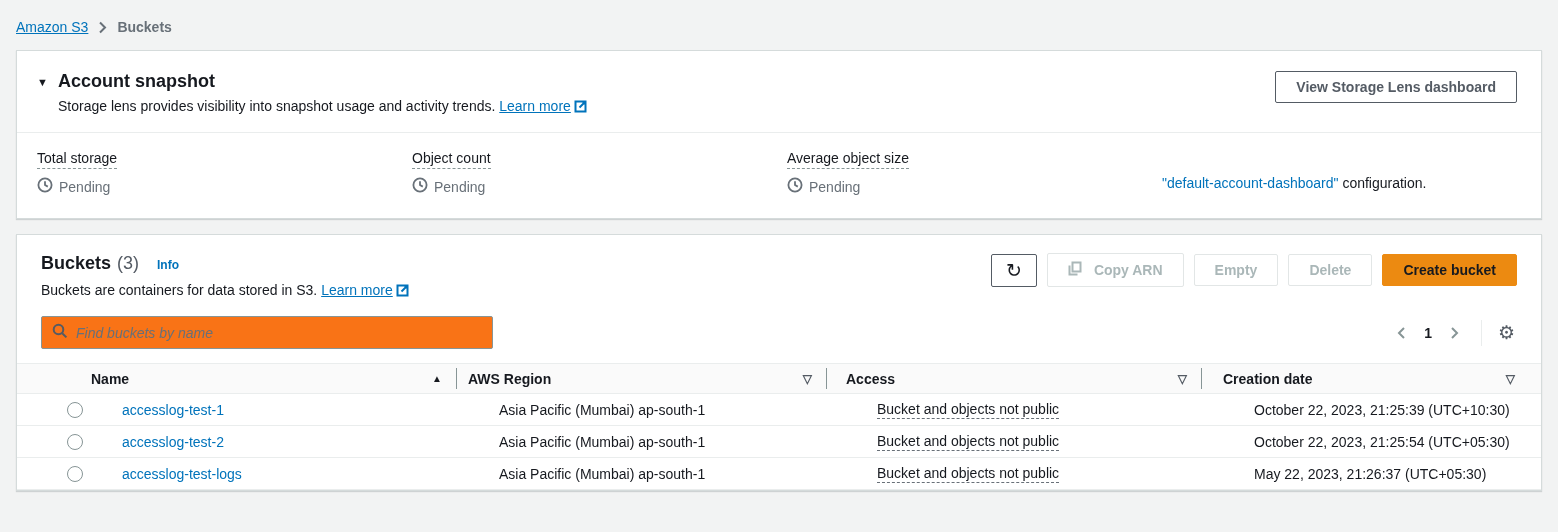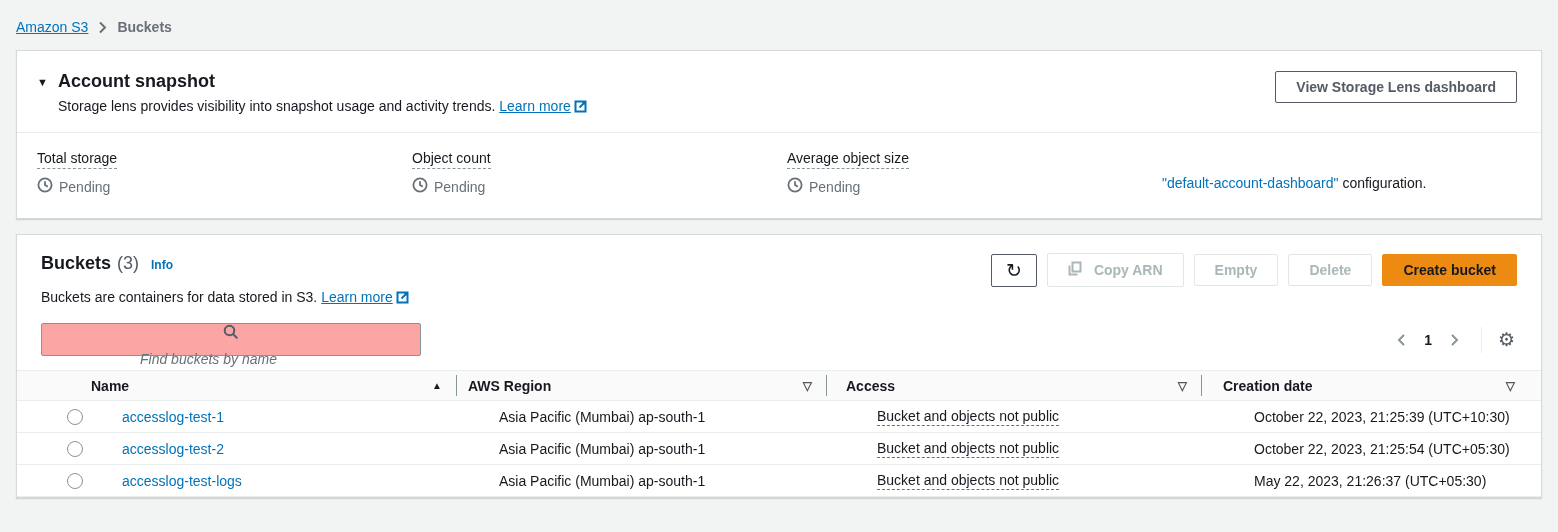--- a/index.html
+++ b/index.html
@@ -51,32 +51,32 @@
   .stat-col:last-child { flex:1 1 auto; width:auto; }
   .stat-label { display:inline-block; color:#16191f; border-bottom:1px dashed #879596; padding-bottom:2px; }
   .stat-value { display:flex; align-items:center; gap:6px; margin-top:8px; color:#687078; }
   .adv-text { line-height:22px; color:#16191f; }
 
   
   .buckets-header { display:flex; justify-content:space-between; align-items:flex-start; padding:18px 24px 10px 24px; }
   .buckets-title-row { display:flex; align-items:baseline; gap:6px; }
   .buckets-title { font-size:18px; font-weight:bold; }
   .buckets-count { font-size:18px; color:#545b64; }
-  .info-link { font-size:12px; font-weight:bold; color:#0073bb; margin-left:6px; }
-  .buckets-desc { margin-top:15px; color:#16191f; }
+  .info-link { font-size:12px; font-weight:bold; color:#0073bb; margin-left:12px; }
+  .buckets-desc { margin-top:8px; color:#16191f; }
   .actions { display:flex; gap:10px; align-items:center; }
   .icon-btn { padding:6px 14px; }
   .refresh-glyph { font-size:19px; line-height:1; color:#16191f; font-weight:normal; }
   .copy-glyph { display:inline-block; }
 
   .toolbar-row { display:flex; justify-content:space-between; align-items:center; padding:6px 24px 14px 24px; }
   .search-box {
     display:flex; align-items:center; gap:8px;
-    width:380px; height:33px; border:1px solid #879596; border-radius:2px;
-    padding:0 10px; background:#fca5a5;flex-direction:column;
+    width:452px; height:33px; border:1px solid #879596; border-radius:2px;
+    padding:0 10px; background:#f97316;
   }
   .search-box input {
     border:none; outline:none; flex:1; font-size:14px; font-style:italic;
     color:#16191f; font-family:inherit; background:transparent;
   }
   .search-box input::placeholder { color:#687078; font-style:italic; }
   .pager { display:flex; align-items:center; gap:4px; }
   .page-chev { background:none; border:none; cursor:pointer; padding:4px 8px; display:flex; align-items:center; }
   .page-num { font-weight:bold; font-size:14px; color:#16191f; padding:0 6px; }
   .pager-sep { width:1px; height:26px; background:#eaeded; margin:0 10px; }

